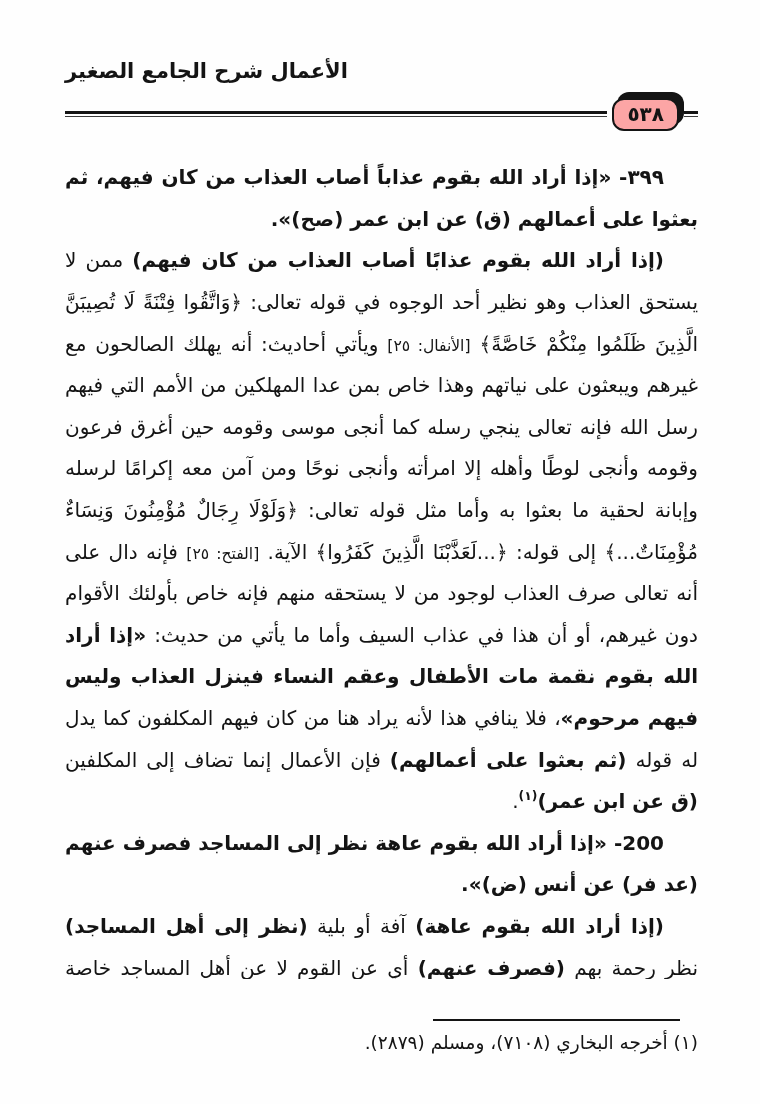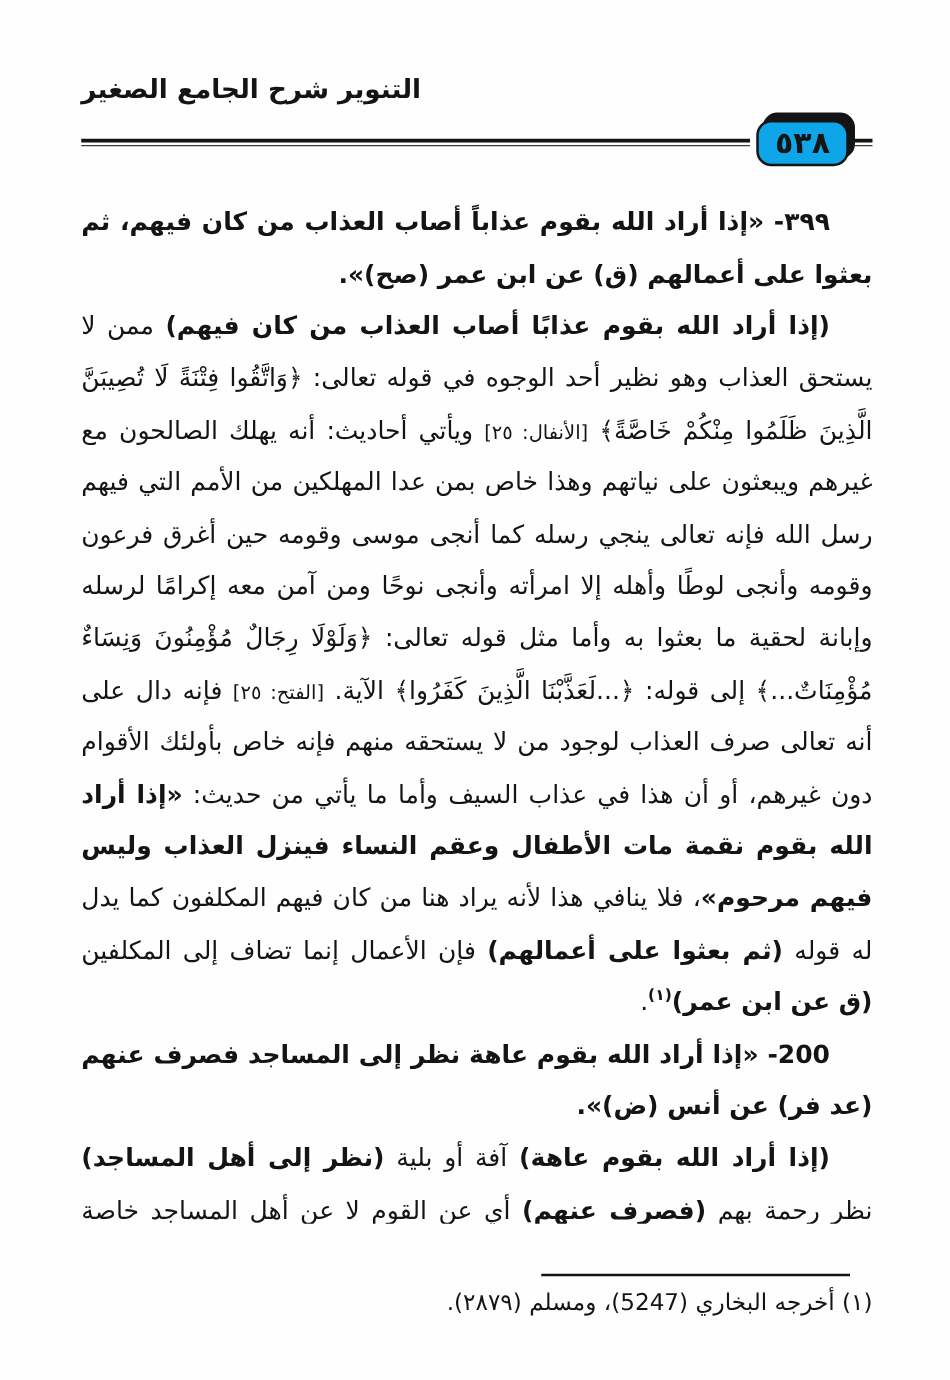--- a/index.html
+++ b/index.html
@@ -20,23 +20,23 @@
   .double-rule {
     height: 6px;
     border-top: 3px solid #141414;
     border-bottom: 1px solid #3a3a3a;
   }
   .rule-long { flex: 1 1 auto; margin-right: 5px; }
   .rule-short { width: 14px; flex: 0 0 auto; margin-left: 5px; }
   .page-badge {
     flex: 0 0 auto;
     border: 2px solid #141414; border-radius: 12px;
-    background: #0ea5e9; padding: 4px 13px 5px;
+    background: #fca5a5; padding: 4px 13px 5px;
     box-shadow: 5px -6px 0 0 #141414;
-    font-weight: bold; font-size: 24px; line-height: 1;
+    font-weight: bold; font-size: 20px; line-height: 1;
     direction: rtl;
   }
   
   main.text-block {
     direction: rtl; text-align: justify; text-justify: inter-word;
     font-size: 20px; line-height: 2.08;
     margin-top: 22px; height: 822px; overflow: hidden;
   }
   .para { text-indent: 34px; margin: 0; }
   .seg.regular { font-weight: normal; }
@@ -56,35 +56,35 @@
     direction: rtl; text-align: right;
     font-size: 18.5px; line-height: 1.6;
   }
 </style>
 </head>
 <body>
 
 <div class="page">
 
   <header>
-    <div class="header-title">التنوير شرح الجامع الصغير</div>
+    <div class="header-title">الأعمال شرح الجامع الصغير</div>
     <div class="rule-row">
       <div class="double-rule rule-long"></div>
       <div class="page-badge">
         <span>٥٣٨</span>
       </div>
       <div class="double-rule rule-short"></div>
     </div>
   </header>
 
   <main class="text-block">
     <p class="para hadith"><span class="seg bold">٣٩٩- «إذا أراد الله بقوم عذاباً أصاب العذاب من كان فيهم، ثم بعثوا على أعمالهم (ق) عن ابن عمر (صح)».</span></p>
     <p class="para"><span class="seg bold">(إذا أراد الله بقوم عذابًا أصاب العذاب من كان فيهم)</span><span class="seg regular"> ممن لا يستحق العذاب وهو نظير أحد الوجوه في قوله تعالى: ﴿وَاتَّقُوا فِتْنَةً لَا تُصِيبَنَّ الَّذِينَ ظَلَمُوا مِنْكُمْ خَاصَّةً﴾ </span><span class="seg ref">[الأنفال: ٢٥]</span><span class="seg regular"> ويأتي أحاديث: أنه يهلك الصالحون مع غيرهم ويبعثون على نياتهم وهذا خاص بمن عدا المهلكين من الأمم التي فيهم رسل الله فإنه تعالى ينجي رسله كما أنجى موسى وقومه حين أغرق فرعون وقومه وأنجى لوطًا وأهله إلا امرأته وأنجى نوحًا ومن آمن معه إكرامًا لرسله وإبانة لحقية ما بعثوا به وأما مثل قوله تعالى: ﴿وَلَوْلَا رِجَالٌ مُؤْمِنُونَ وَنِسَاءٌ مُؤْمِنَاتٌ...﴾ إلى قوله: ﴿...لَعَذَّبْنَا الَّذِينَ كَفَرُوا﴾ الآية. </span><span class="seg ref">[الفتح: ٢٥]</span><span class="seg regular"> فإنه دال على أنه تعالى صرف العذاب لوجود من لا يستحقه منهم فإنه خاص بأولئك الأقوام دون غيرهم، أو أن هذا في عذاب السيف وأما ما يأتي من حديث: </span><span class="seg bold">«إذا أراد الله بقوم نقمة مات الأطفال وعقم النساء فينزل العذاب وليس فيهم مرحوم»</span><span class="seg regular">، فلا ينافي هذا لأنه يراد هنا من كان فيهم المكلفون كما يدل له قوله </span><span class="seg bold">(ثم بعثوا على أعمالهم)</span><span class="seg regular"> فإن الأعمال إنما تضاف إلى المكلفين </span><span class="seg bold">(ق عن ابن عمر)</span><span class="seg sup">(١)</span><span class="seg regular">.</span></p>
     <p class="para hadith"><span class="seg bold">200- «إذا أراد الله بقوم عاهة نظر إلى المساجد فصرف عنهم (عد فر) عن أنس (ض)».</span></p>
     <p class="para"><span class="seg bold">(إذا أراد الله بقوم عاهة)</span><span class="seg regular"> آفة أو بلية </span><span class="seg bold">(نظر إلى أهل المساجد)</span><span class="seg regular"> نظر رحمة بهم </span><span class="seg bold">(فصرف عنهم)</span><span class="seg regular"> أي عن القوم لا عن أهل المساجد خاصة ويحتمله إلا أن الأول هو الأصح والمراد الملازمون للطاعات فيها والإقبال على الخير </span></p>
   </main>
 
   <footer class="footnote-area">
     <div class="footnote-separator"></div>
-    <div class="footnote-text">(١) أخرجه البخاري (5247)، ومسلم (٢٨٧٩).</div>
+    <div class="footnote-text">(١) أخرجه البخاري (٧١٠٨)، ومسلم (٢٨٧٩).</div>
   </footer>
 
 </div>
 
 </body></html>

